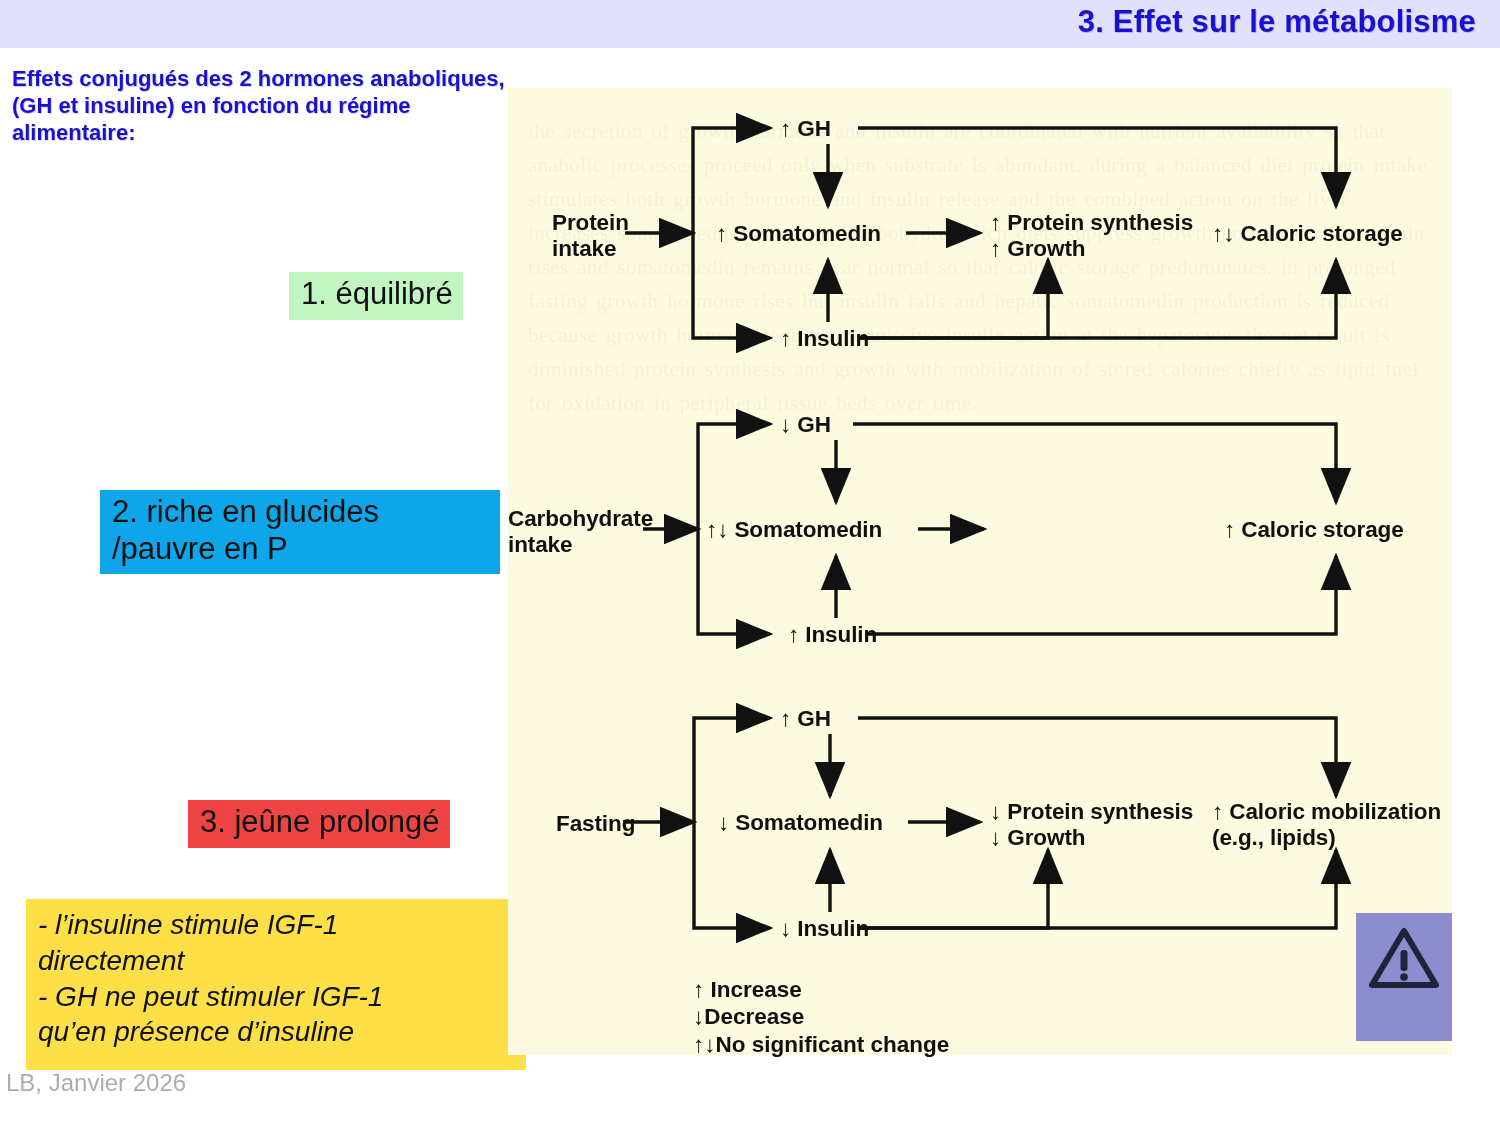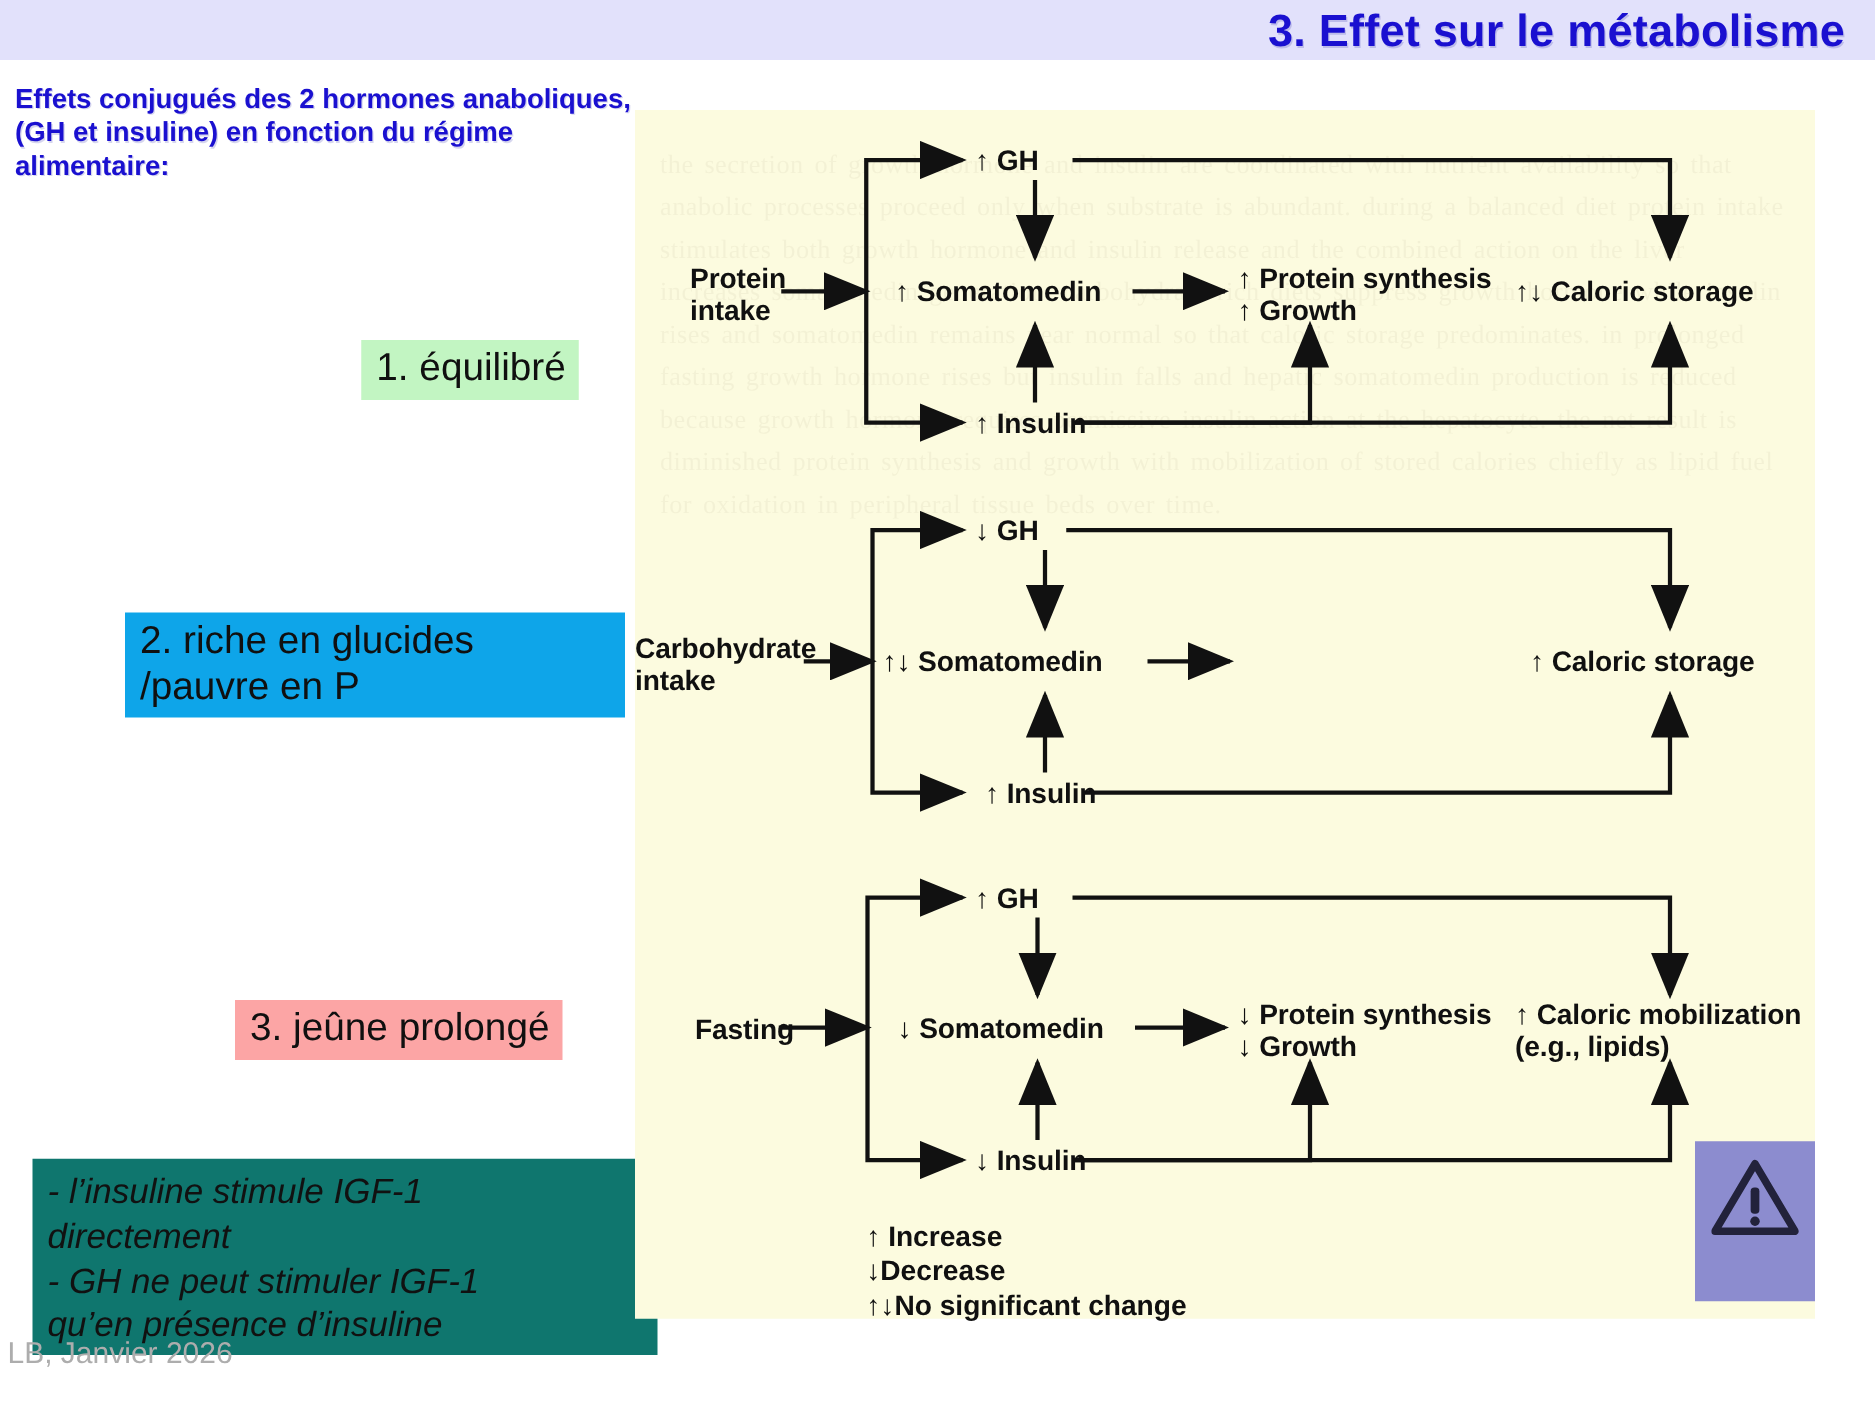--- a/index.html
+++ b/index.html
@@ -9,47 +9,47 @@
     font-family:"Liberation Sans", sans-serif;
     position:relative;
     overflow:hidden;
   }
   .header-bar{
     position:absolute;left:0;top:0;width:1500px;height:48px;
     background:#e2e1fb;
   }
   .header-title{
     position:absolute;right:24px;top:4px;
-    font-size:36px;font-weight:bold;color:#1a10d0;
+    font-size:31px;font-weight:bold;color:#1a10d0;
     letter-spacing:0.2px;
     text-shadow:1px 1px 0 rgba(120,120,200,.35);
   }
   
   .lead{
     position:absolute;left:12px;top:66px;width:500px;
     font-size:22px;font-weight:bold;color:#1a10d0;
     line-height:1.22;
     text-shadow:1px 1px 0 rgba(120,120,200,.30);
   }
   .tag{
     position:absolute;
     font-size:31px;color:#101010;
     padding:4px 10px 7px 12px;
     line-height:1.18;
     white-space:pre-line;
   }
   .tag-1{left:289px;top:272px;background:#c2f5c2;}
   .tag-2{left:100px;top:490px;background:#0ea5e9;width:378px;}
-  .tag-3{left:188px;top:800px;background:#fca5a5;}
+  .tag-3{left:188px;top:800px;background:#ef4444;}
   .note{
-    position:absolute;left:26px;top:927px;width:500px;
-    background:#0f766e;
+    position:absolute;left:26px;top:899px;width:500px;
+    background:#fde047;
     font-size:28px;font-style:italic;color:#111;
     line-height:1.28;
-    padding:8px 8px 6px 12px;
+    padding:8px 8px 20px 12px;
     box-sizing:border-box;
     white-space:pre-line;
   }
   .footer{
     position:absolute;left:6px;top:1069px;
     font-size:24px;color:#adadad;
   }
   
   .figure{
     position:absolute;left:508px;top:88px;width:944px;height:967px;

